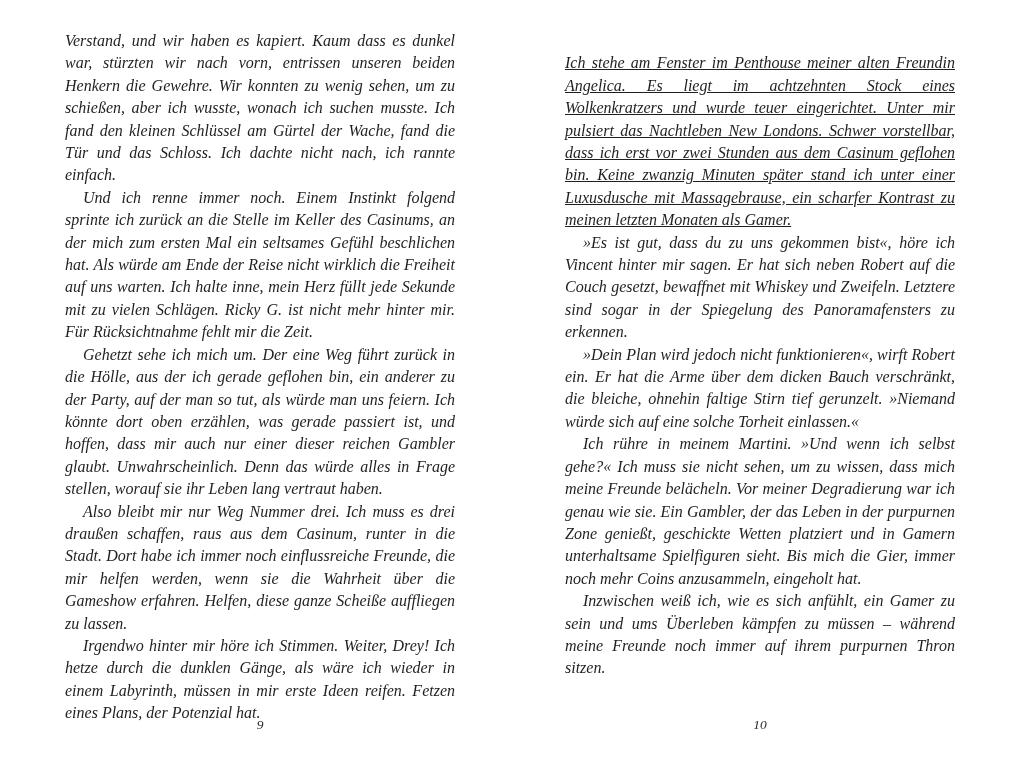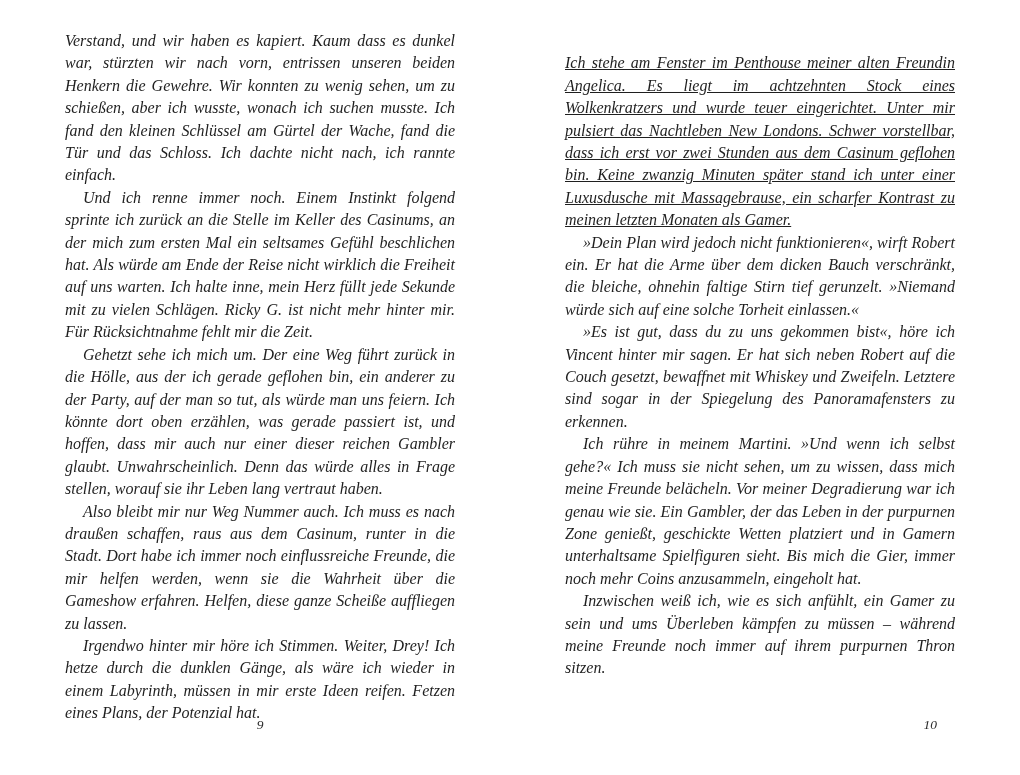--- a/index.html
+++ b/index.html
@@ -45,42 +45,42 @@
     bottom: 42px;
     left: 0;
     width: 100%;
     box-sizing: border-box;
     text-align: center;
     font-size: 13.5px;
     font-style: italic;
     color: #2a2a2a;
   }
   .page.left  .page-number { padding-left: 65px; padding-right: 55px; }
-  .page.right .page-number { padding-left: 55px; padding-right: 83px; text-align: right; }
+  .page.right .page-number { padding-left: 55px; padding-right: 65px; }
 </style>
 </head>
 <body>
 
 <div class="spread">
 
   <div class="page left">
     <div class="text-column">
         <p class="para">Verstand, und wir haben es kapiert. Kaum dass es dunkel war, stürzten wir nach vorn, entrissen unseren beiden Henkern die Gewehre. Wir konnten zu wenig sehen, um zu schießen, aber ich wusste, wonach ich suchen musste. Ich fand den kleinen Schlüssel am Gürtel der Wache, fand die Tür und das Schloss. Ich dachte nicht nach, ich rannte einfach.</p>
         <p class="para indent">Und ich renne immer noch. Einem Instinkt folgend sprinte ich zurück an die Stelle im Keller des Casinums, an der mich zum ersten Mal ein seltsames Gefühl beschlichen hat. Als würde am Ende der Reise nicht wirklich die Freiheit auf uns warten. Ich halte inne, mein Herz füllt jede Sekunde mit zu vielen Schlägen. Ricky G. ist nicht mehr hinter mir. Für Rücksichtnahme fehlt mir die Zeit.</p>
         <p class="para indent">Gehetzt sehe ich mich um. Der eine Weg führt zurück in die Hölle, aus der ich gerade geflohen bin, ein anderer zu der Party, auf der man so tut, als würde man uns feiern. Ich könnte dort oben erzählen, was gerade passiert ist, und hoffen, dass mir auch nur einer dieser reichen Gambler glaubt. Unwahrscheinlich. Denn das würde alles in Frage stellen, worauf sie ihr Leben lang vertraut haben.</p>
-        <p class="para indent">Also bleibt mir nur Weg Nummer auch. Ich muss es nach draußen schaffen, raus aus dem Casinum, runter in die Stadt. Dort habe ich immer noch einflussreiche Freunde, die mir helfen werden, wenn sie die Wahrheit über die Gameshow erfahren. Helfen, diese ganze Scheiße auffliegen zu lassen.</p>
+        <p class="para indent">Also bleibt mir nur Weg Nummer drei. Ich muss es drei draußen schaffen, raus aus dem Casinum, runter in die Stadt. Dort habe ich immer noch einflussreiche Freunde, die mir helfen werden, wenn sie die Wahrheit über die Gameshow erfahren. Helfen, diese ganze Scheiße auffliegen zu lassen.</p>
         <p class="para indent">Irgendwo hinter mir höre ich Stimmen. Weiter, Drey! Ich hetze durch die dunklen Gänge, als wäre ich wieder in einem Labyrinth, müssen in mir erste Ideen reifen. Fetzen eines Plans, der Potenzial hat.</p>
       </div>
     <div class="page-number">9</div>
   </div>
 
   <div class="page right">
     <div class="text-column">
         <p class="para space-before">Ich stehe am Fenster im Penthouse meiner alten Freundin Angelica. Es liegt im achtzehnten Stock eines Wolkenkratzers und wurde teuer eingerichtet. Unter mir pulsiert das Nachtleben New Londons. Schwer vorstellbar, dass ich erst vor zwei Stunden aus dem Casinum geflohen bin. Keine zwanzig Minuten später stand ich unter einer Luxusdusche mit Massagebrause, ein scharfer Kontrast zu meinen letzten Monaten als Gamer.</p>
+        <p class="para indent">»Es ist gut, dass du zu uns gekommen bist«, höre ich Vincent hinter mir sagen. Er hat sich neben Robert auf die Couch gesetzt, bewaffnet mit Whiskey und Zweifeln. Letztere sind sogar in der Spiegelung des Panoramafensters zu erkennen.</p>
         <p class="para indent">»Dein Plan wird jedoch nicht funktionieren«, wirft Robert ein. Er hat die Arme über dem dicken Bauch verschränkt, die bleiche, ohnehin faltige Stirn tief gerunzelt. »Niemand würde sich auf eine solche Torheit einlassen.«</p>
-        <p class="para indent">»Es ist gut, dass du zu uns gekommen bist«, höre ich Vincent hinter mir sagen. Er hat sich neben Robert auf die Couch gesetzt, bewaffnet mit Whiskey und Zweifeln. Letztere sind sogar in der Spiegelung des Panoramafensters zu erkennen.</p>
         <p class="para indent">Ich rühre in meinem Martini. »Und wenn ich selbst gehe?« Ich muss sie nicht sehen, um zu wissen, dass mich meine Freunde belächeln. Vor meiner Degradierung war ich genau wie sie. Ein Gambler, der das Leben in der purpurnen Zone genießt, geschickte Wetten platziert und in Gamern unterhaltsame Spielfiguren sieht. Bis mich die Gier, immer noch mehr Coins anzusammeln, eingeholt hat.</p>
         <p class="para indent">Inzwischen weiß ich, wie es sich anfühlt, ein Gamer zu sein und ums Überleben kämpfen zu müssen – während meine Freunde noch immer auf ihrem purpurnen Thron sitzen.</p>
       </div>
     <div class="page-number">10</div>
   </div>
 
 </div>
 
 </body></html>

